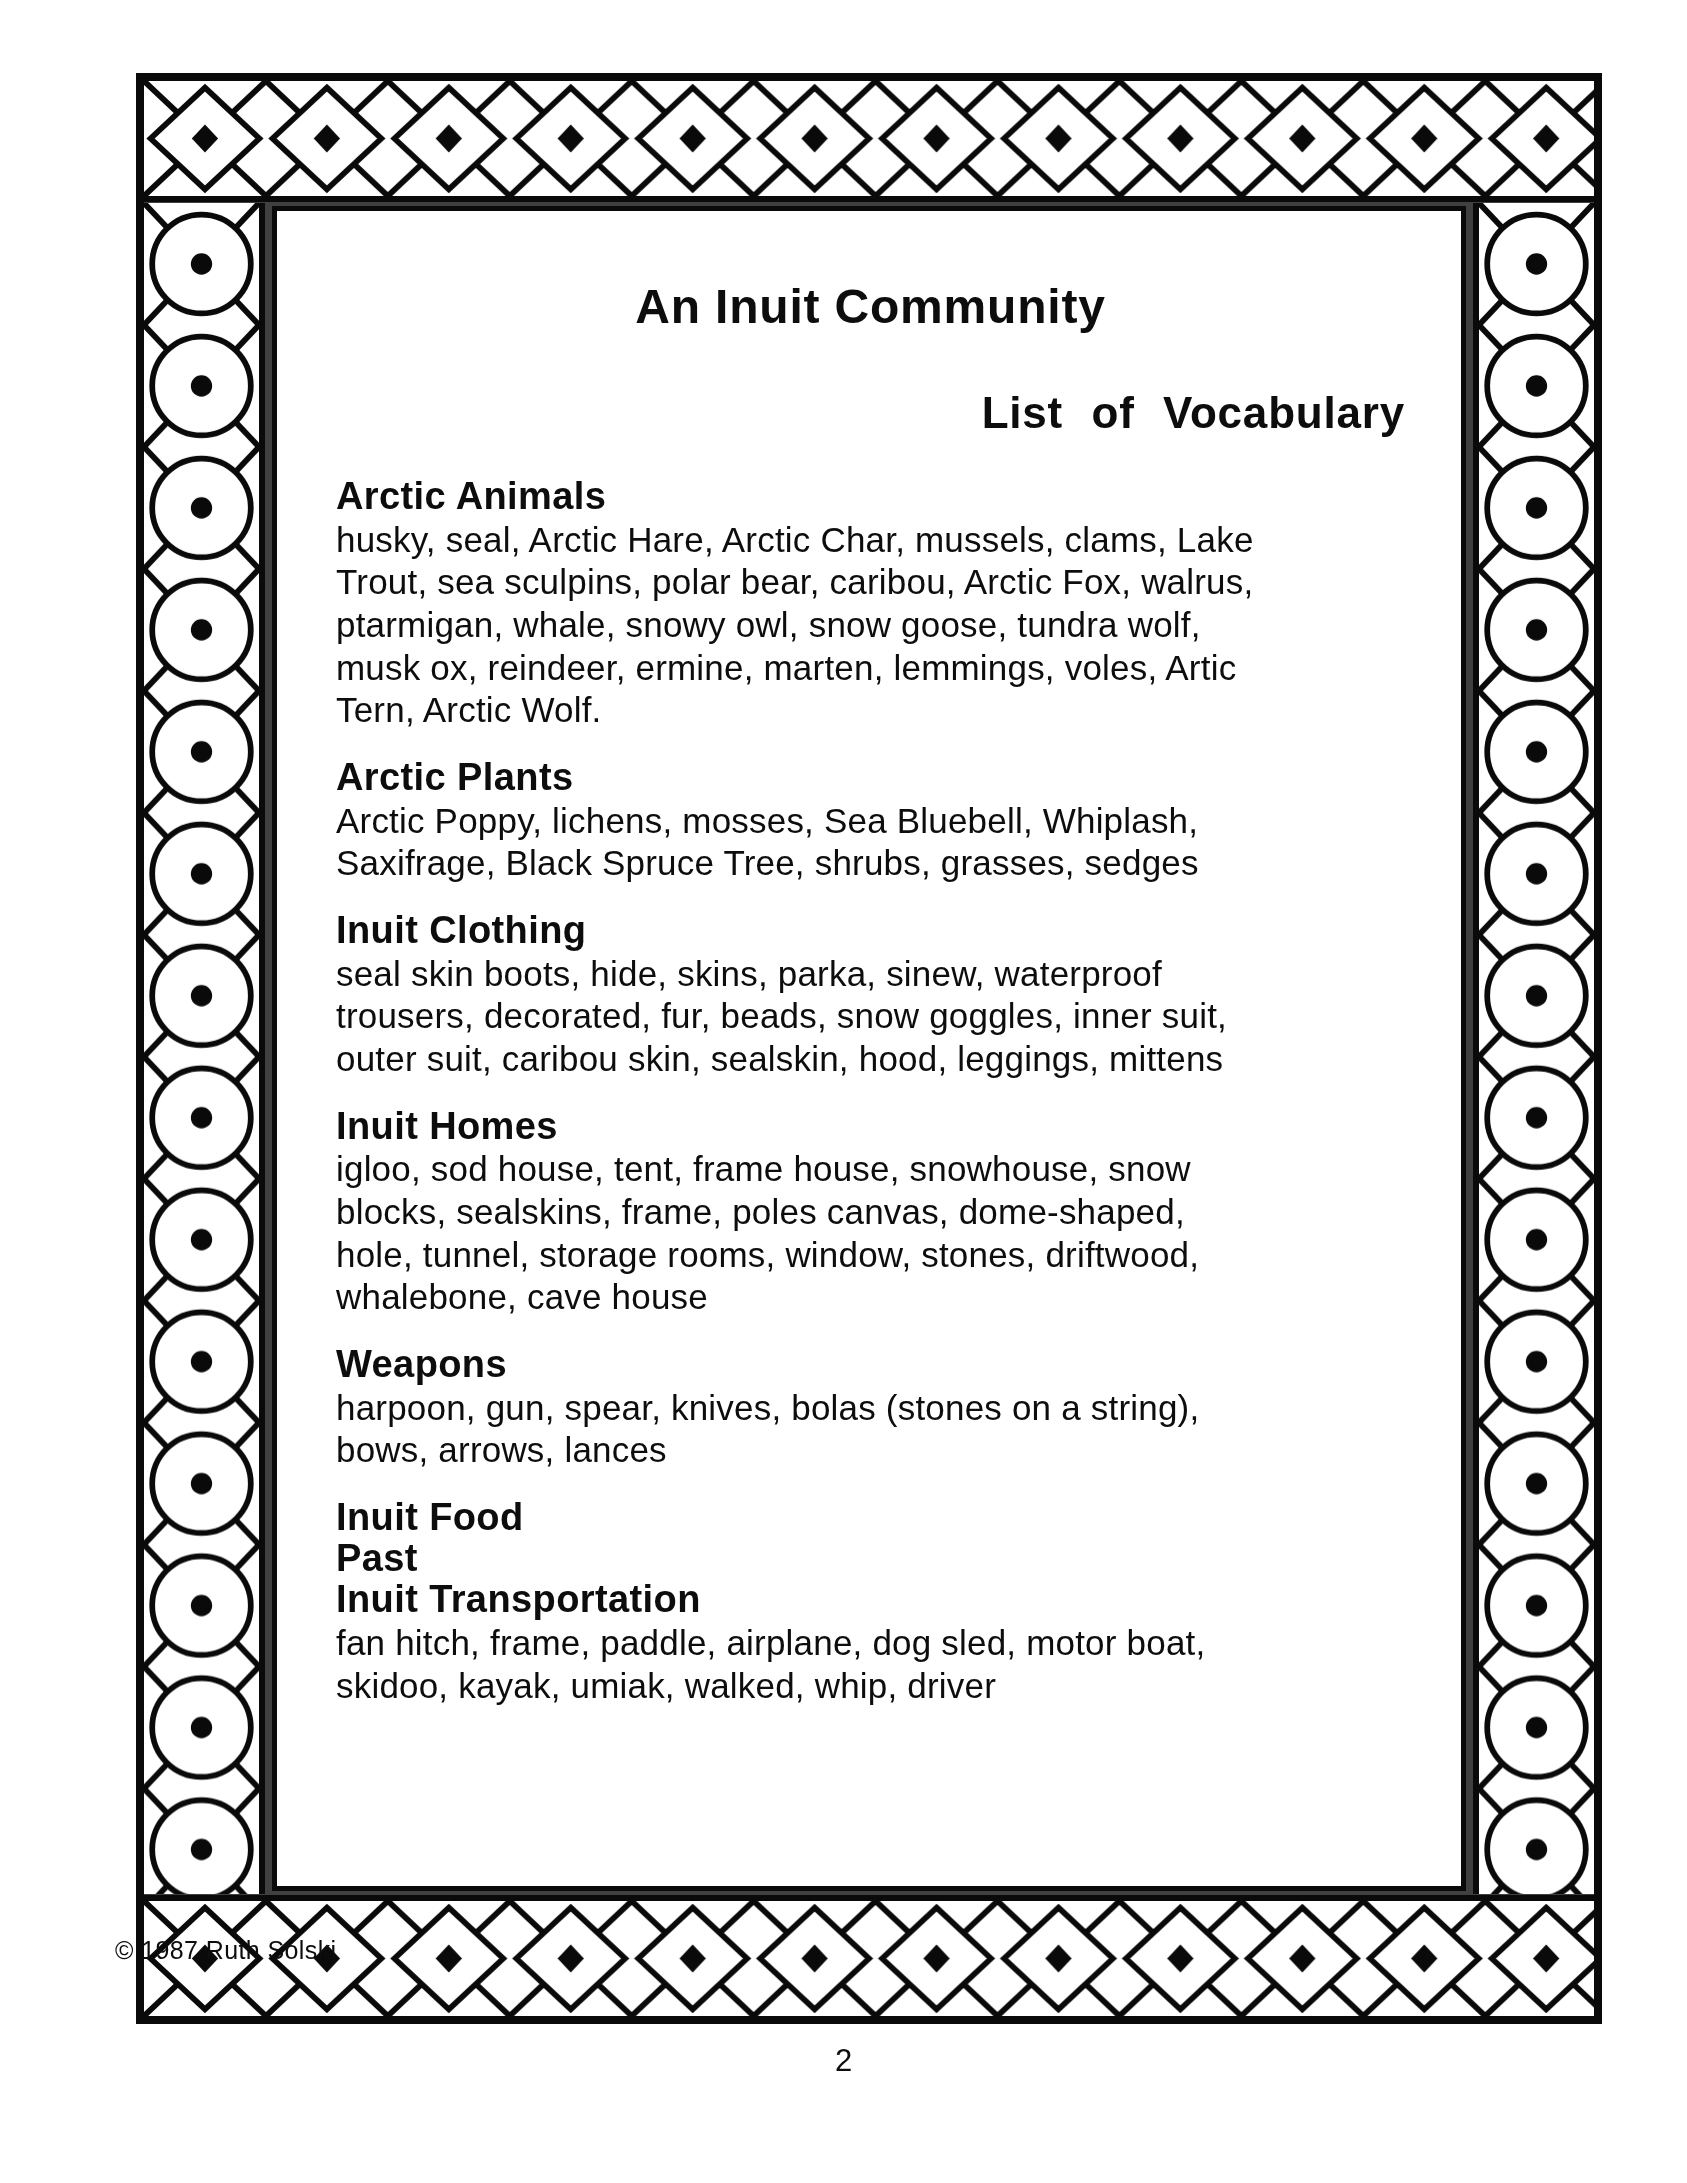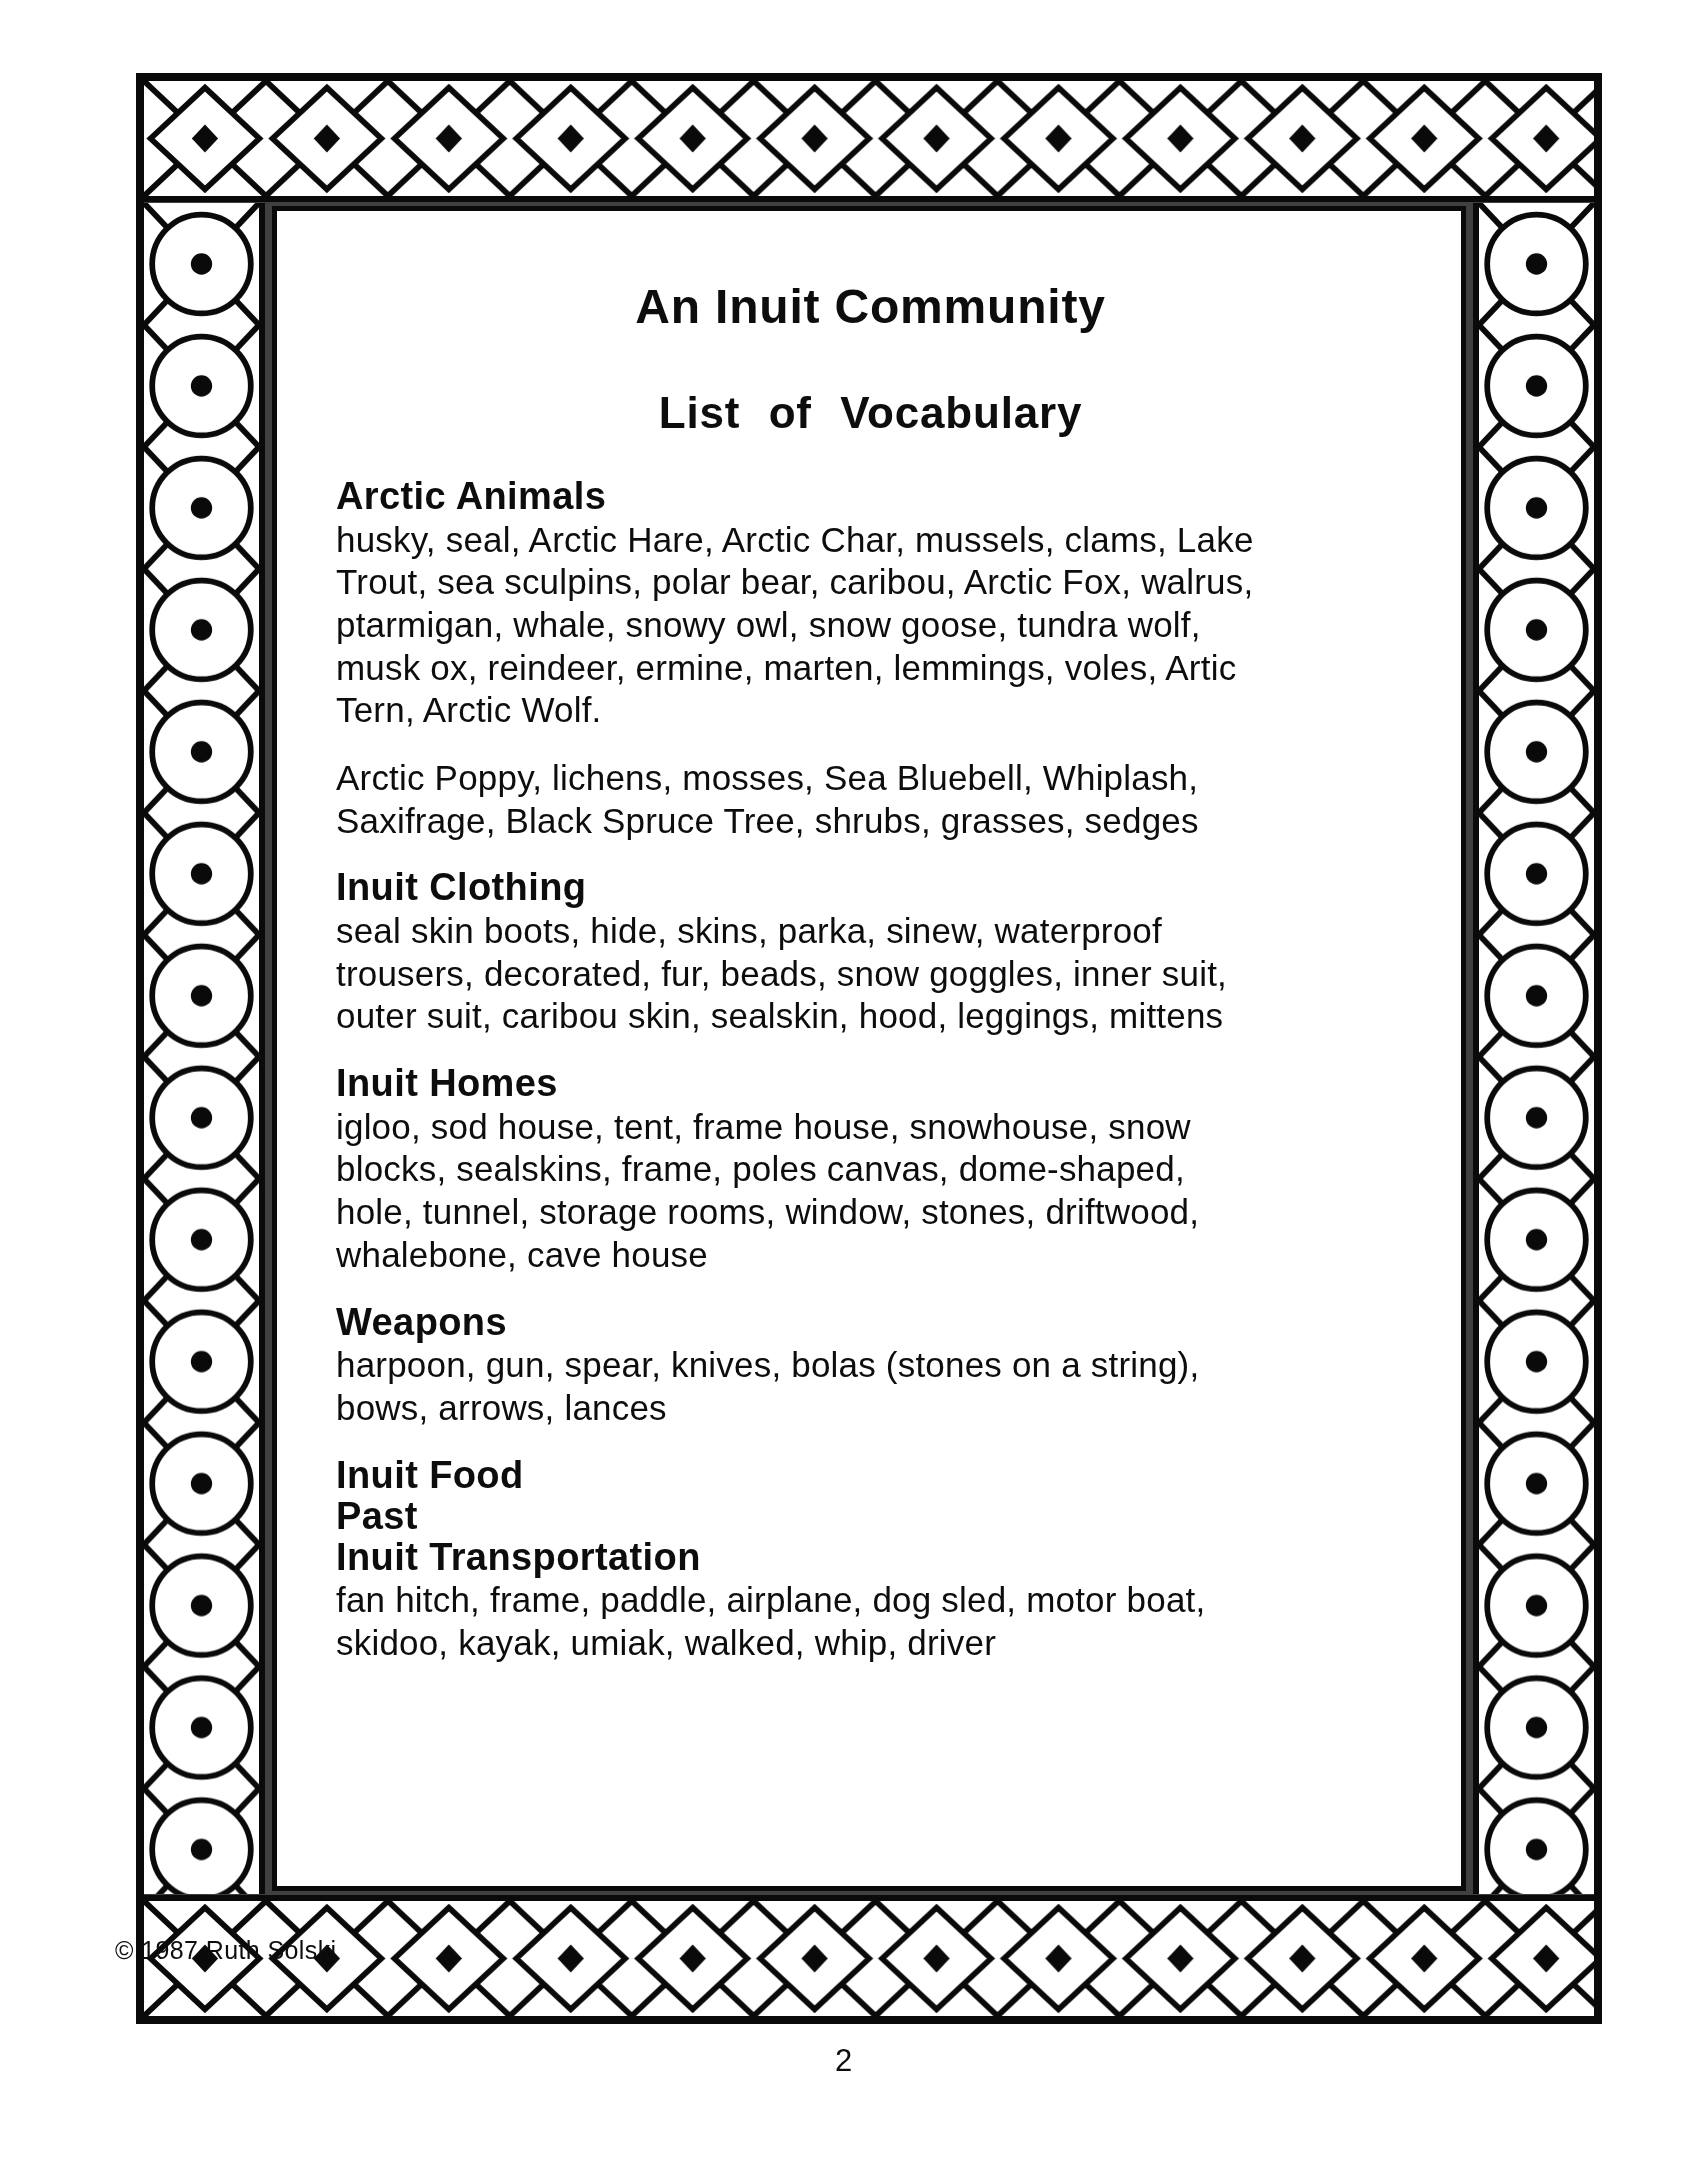--- a/index.html
+++ b/index.html
@@ -48,21 +48,21 @@
   }
   #doc-title {
     margin: 0 0 54px 0;
     text-align: center;
     font-size: 48px;
     font-weight: bold;
     letter-spacing: 0.8px;
   }
   #doc-subtitle {
     margin: 0 0 38px 0;
-    text-align: center;
+    text-align: right;
     font-size: 44px;
     font-weight: bold;
     word-spacing: 0.35em;
     letter-spacing: 0.8px;
   }
   .section-heading, .section-subheading {
     margin: 0;
     text-align: left;
     font-size: 38px;
     font-weight: bold;
@@ -146,20 +146,21 @@
       <div class="section">
         <h3 class="section-heading">Arctic Animals</h3>
         <p class="section-body">husky, seal, Arctic Hare, Arctic Char, mussels, clams, Lake
 Trout, sea sculpins, polar bear, caribou, Arctic Fox, walrus,
 ptarmigan, whale, snowy owl, snow goose, tundra wolf,
 musk ox, reindeer, ermine, marten, lemmings, voles, Artic
 Tern, Arctic Wolf.</p>
       </div>
 
       <div class="section">
+        <h3 class="section-heading">Arctic Plants</h3>
         <p class="section-body">Arctic Poppy, lichens, mosses, Sea Bluebell, Whiplash,
 Saxifrage, Black Spruce Tree, shrubs, grasses, sedges</p>
       </div>
 
       <div class="section">
         <h3 class="section-heading">Inuit Clothing</h3>
         <p class="section-body">seal skin boots, hide, skins, parka, sinew, waterproof
 trousers, decorated, fur, beads, snow goggles, inner suit,
 outer suit, caribou skin, sealskin, hood, leggings, mittens</p>
       </div>

